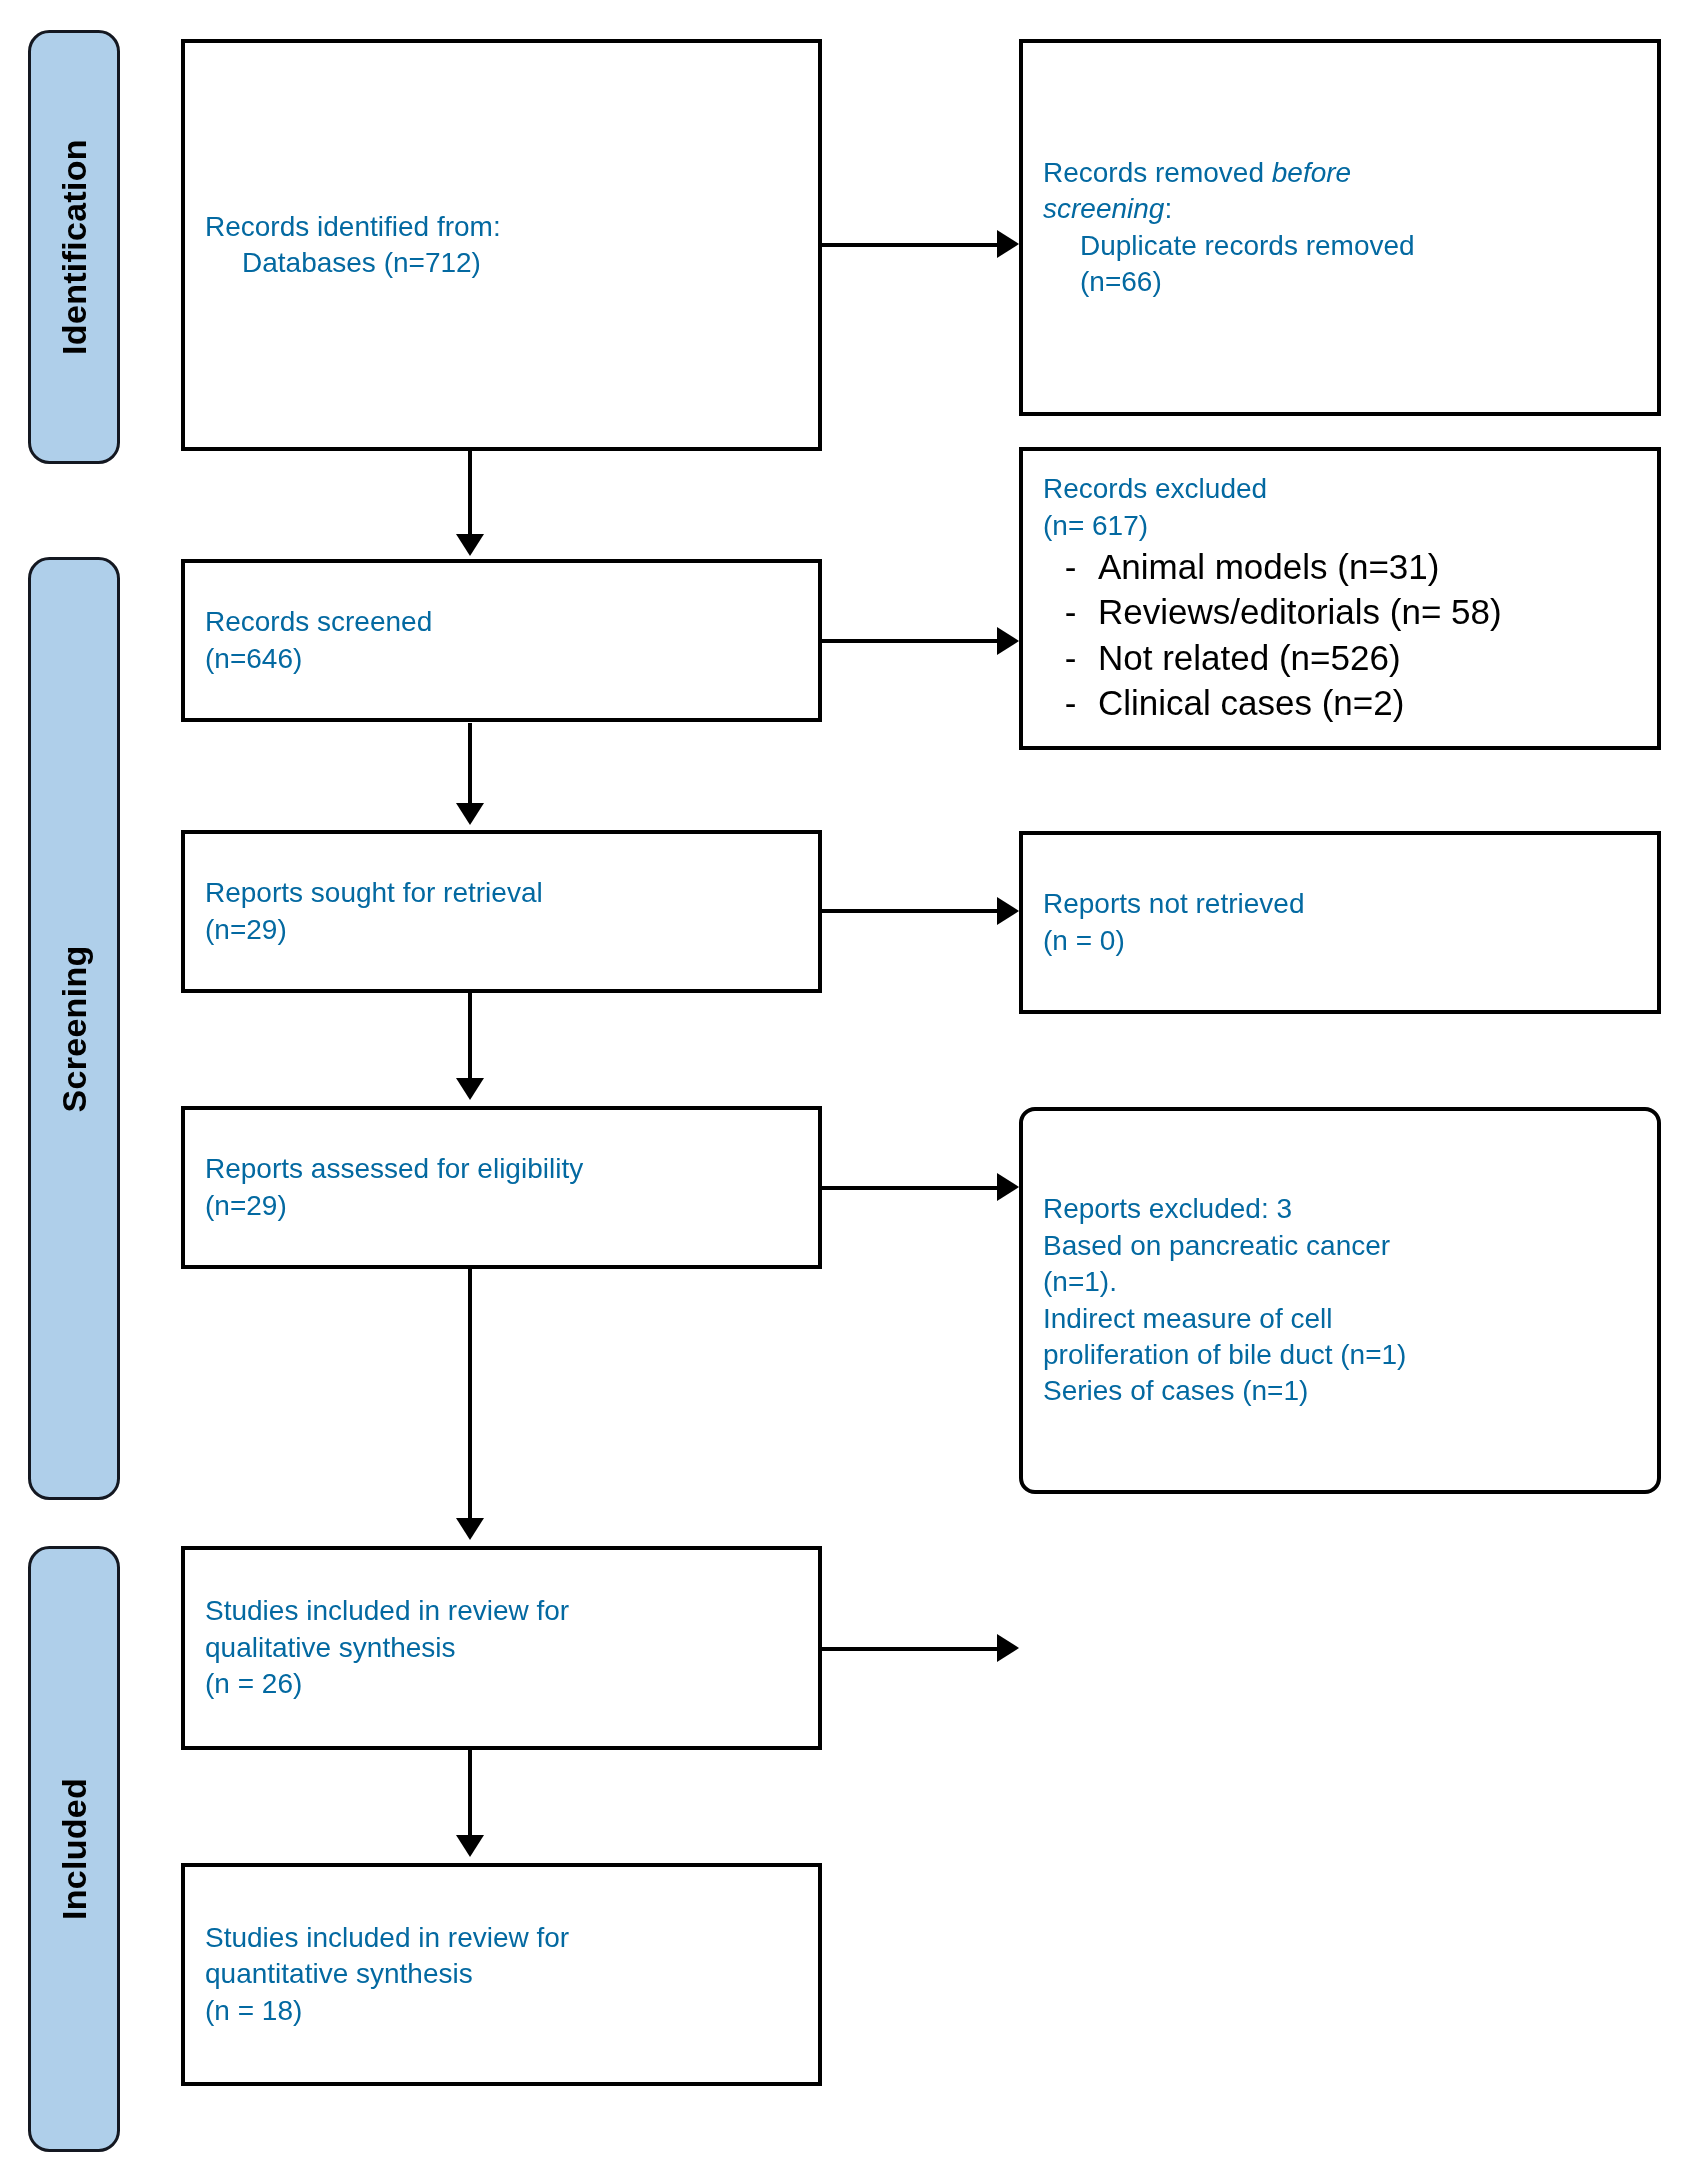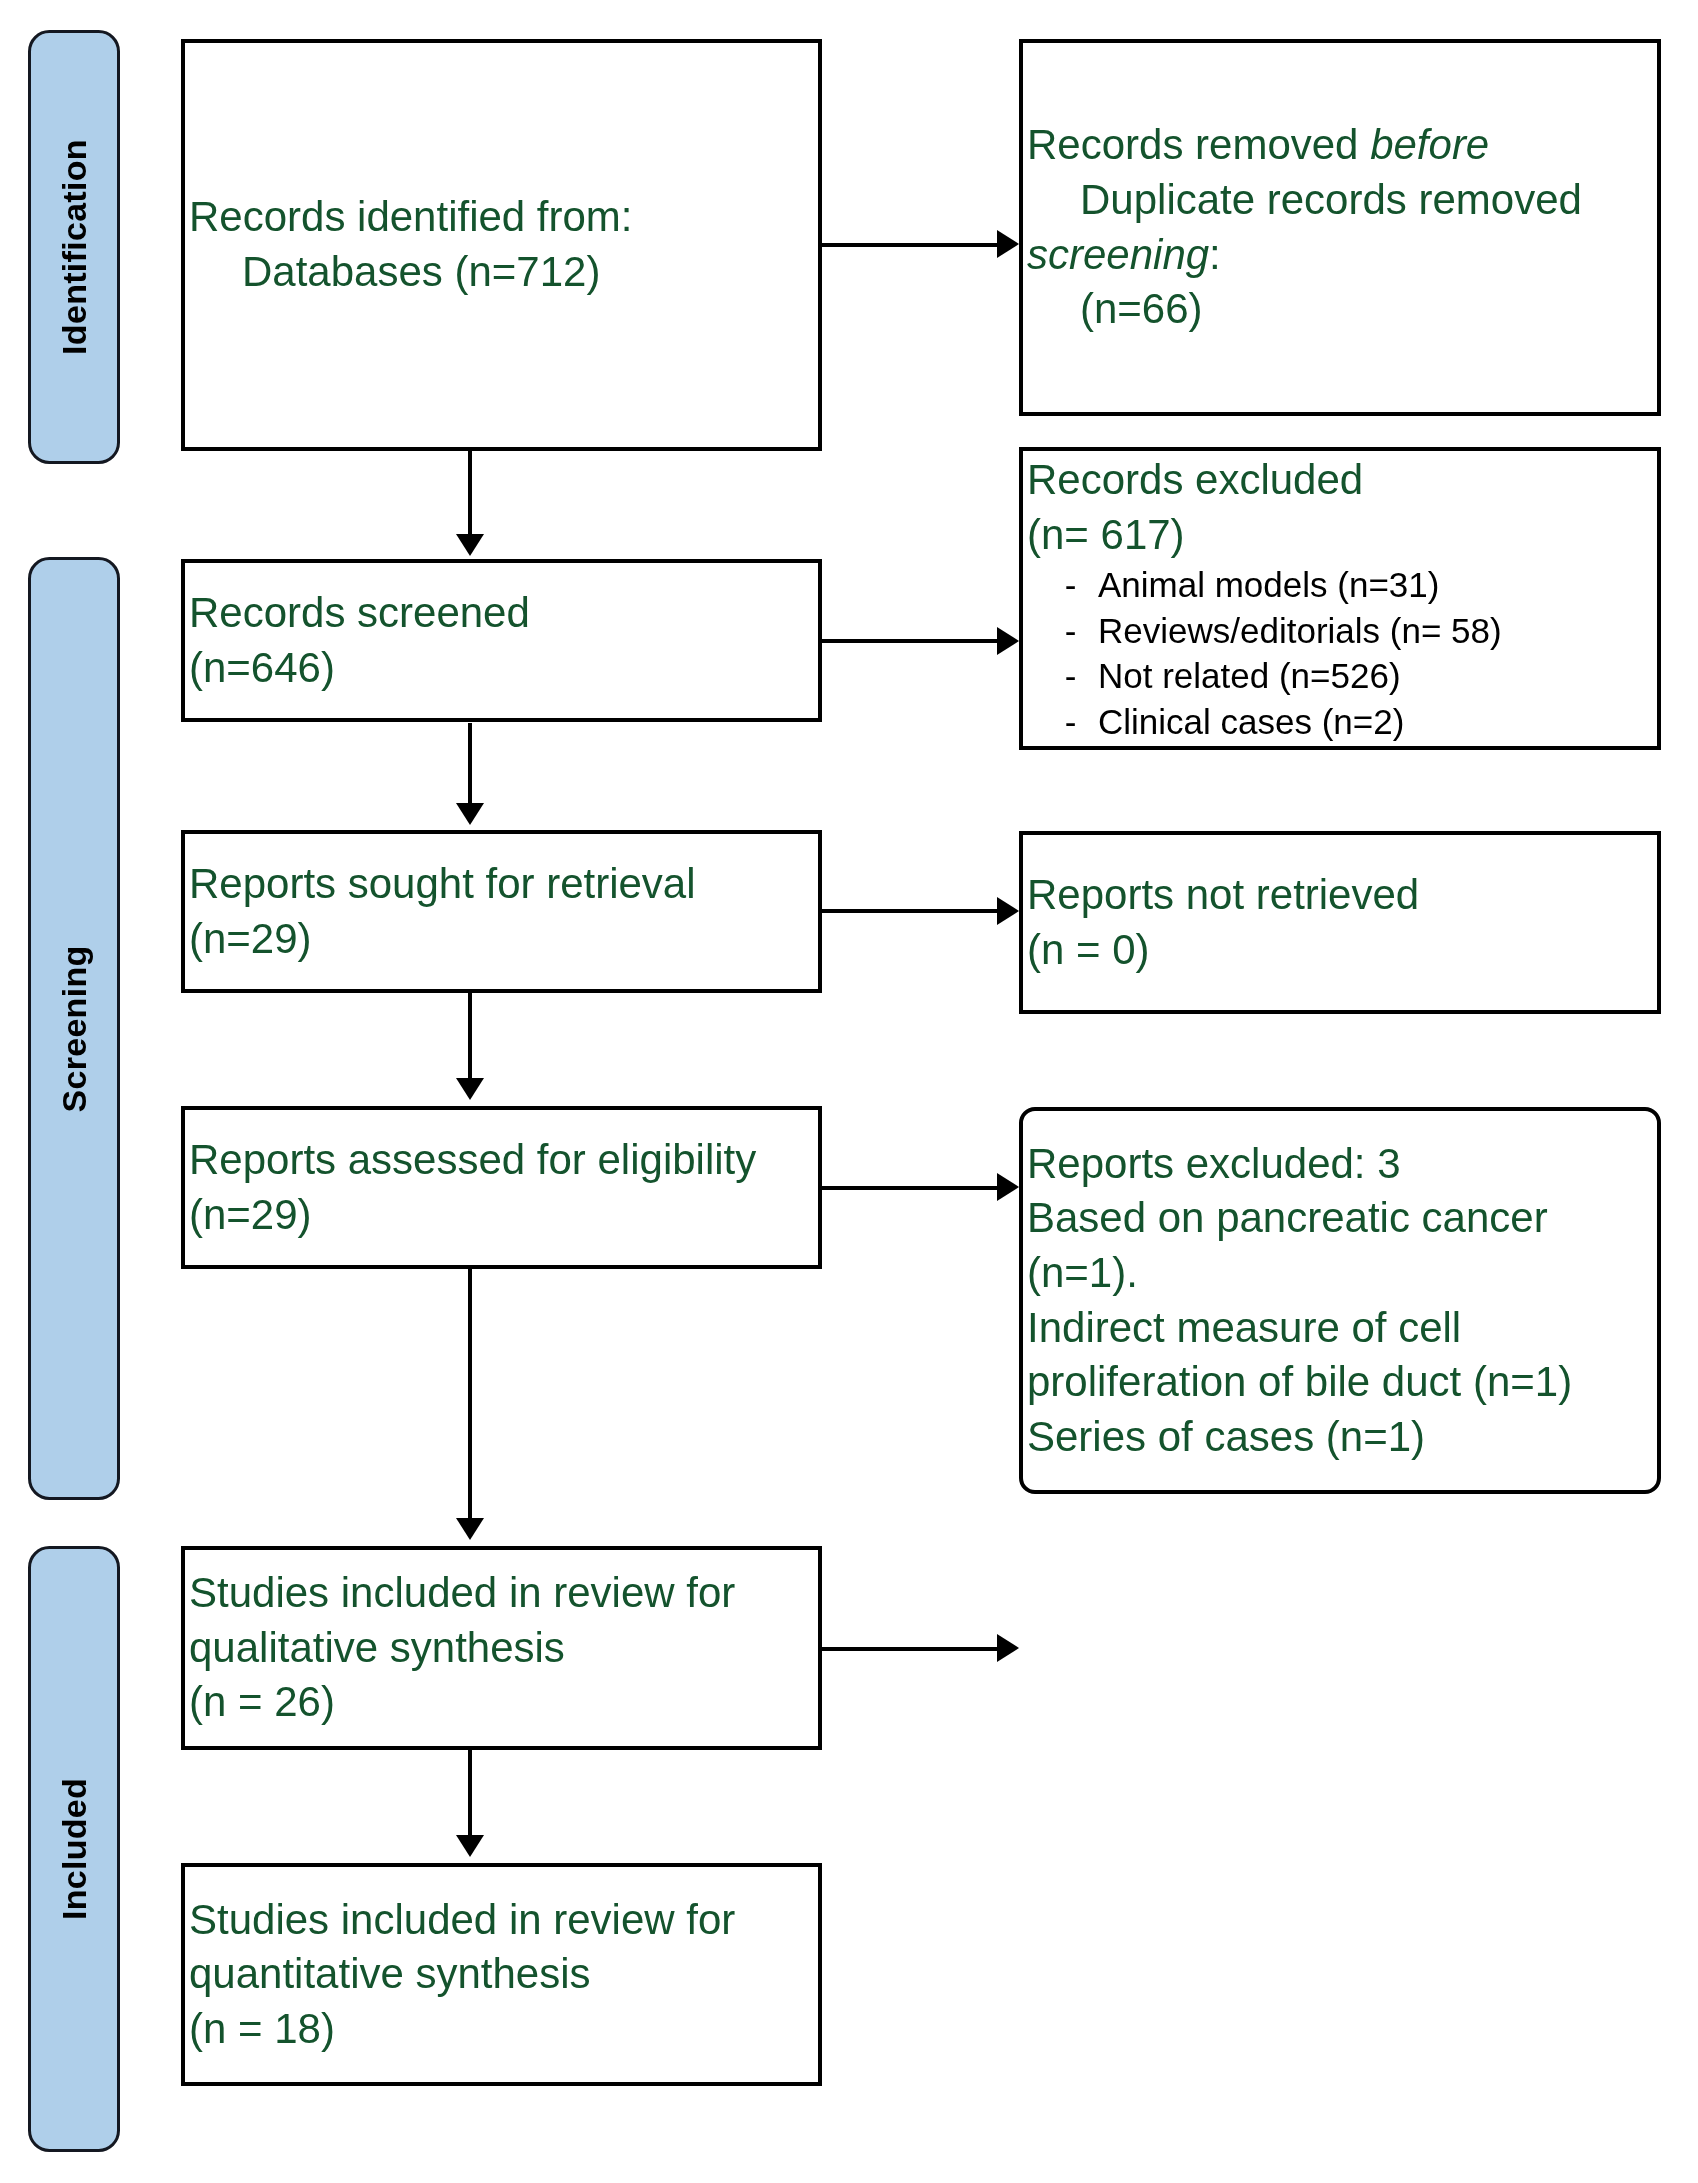--- a/index.html
+++ b/index.html
@@ -40,24 +40,24 @@
   .pbox {
     position: absolute;
     background: #ffffff;
     border: 4.4px solid #000000;
     box-sizing: border-box;
     display: flex;
     flex-direction: column;
     justify-content: center;
   }
   .pbox .txt {
-    padding: 0 4px;
-    font-size: 42px;
+    padding: 0 20px;
+    font-size: 28px;
     line-height: 1.30;
-    color: #14532d;
+    color: #0369a1;
     white-space: pre-wrap;
   }
   .pbox .txt.indent1 { padding-left: 57px; }
   .italic { font-style: italic; }
 
   
   .bullets {
     padding: 0 20px;
     font-size: 35px;
     line-height: 1.30;
@@ -143,22 +143,22 @@
   </div>
 
   <div class="pbox" style="left:181px; top:1863px; width:641px; height:223px;">
     <div class="txt">Studies included in review for</div>
     <div class="txt">quantitative synthesis</div>
     <div class="txt">(n = 18)</div>
   </div>
 
   <div class="pbox" style="left:1019px; top:39px; width:642px; height:377px;">
     <div class="txt"><span>Records removed </span><span class="italic">before</span></div>
+    <div class="txt"><span class="italic">screening</span><span>:</span></div>
     <div class="txt indent1">Duplicate records removed</div>
-    <div class="txt"><span class="italic">screening</span><span>:</span></div>
     <div class="txt indent1">(n=66)</div>
   </div>
 
   <div class="pbox" style="left:1019px; top:447px; width:642px; height:303px;">
     <div class="txt">Records excluded</div>
     <div class="txt">(n= 617)</div>
     <div class="bullets">
       <div class="brow">
         <span class="bdash">-</span>
         <span>Animal models (n=31)</span>

